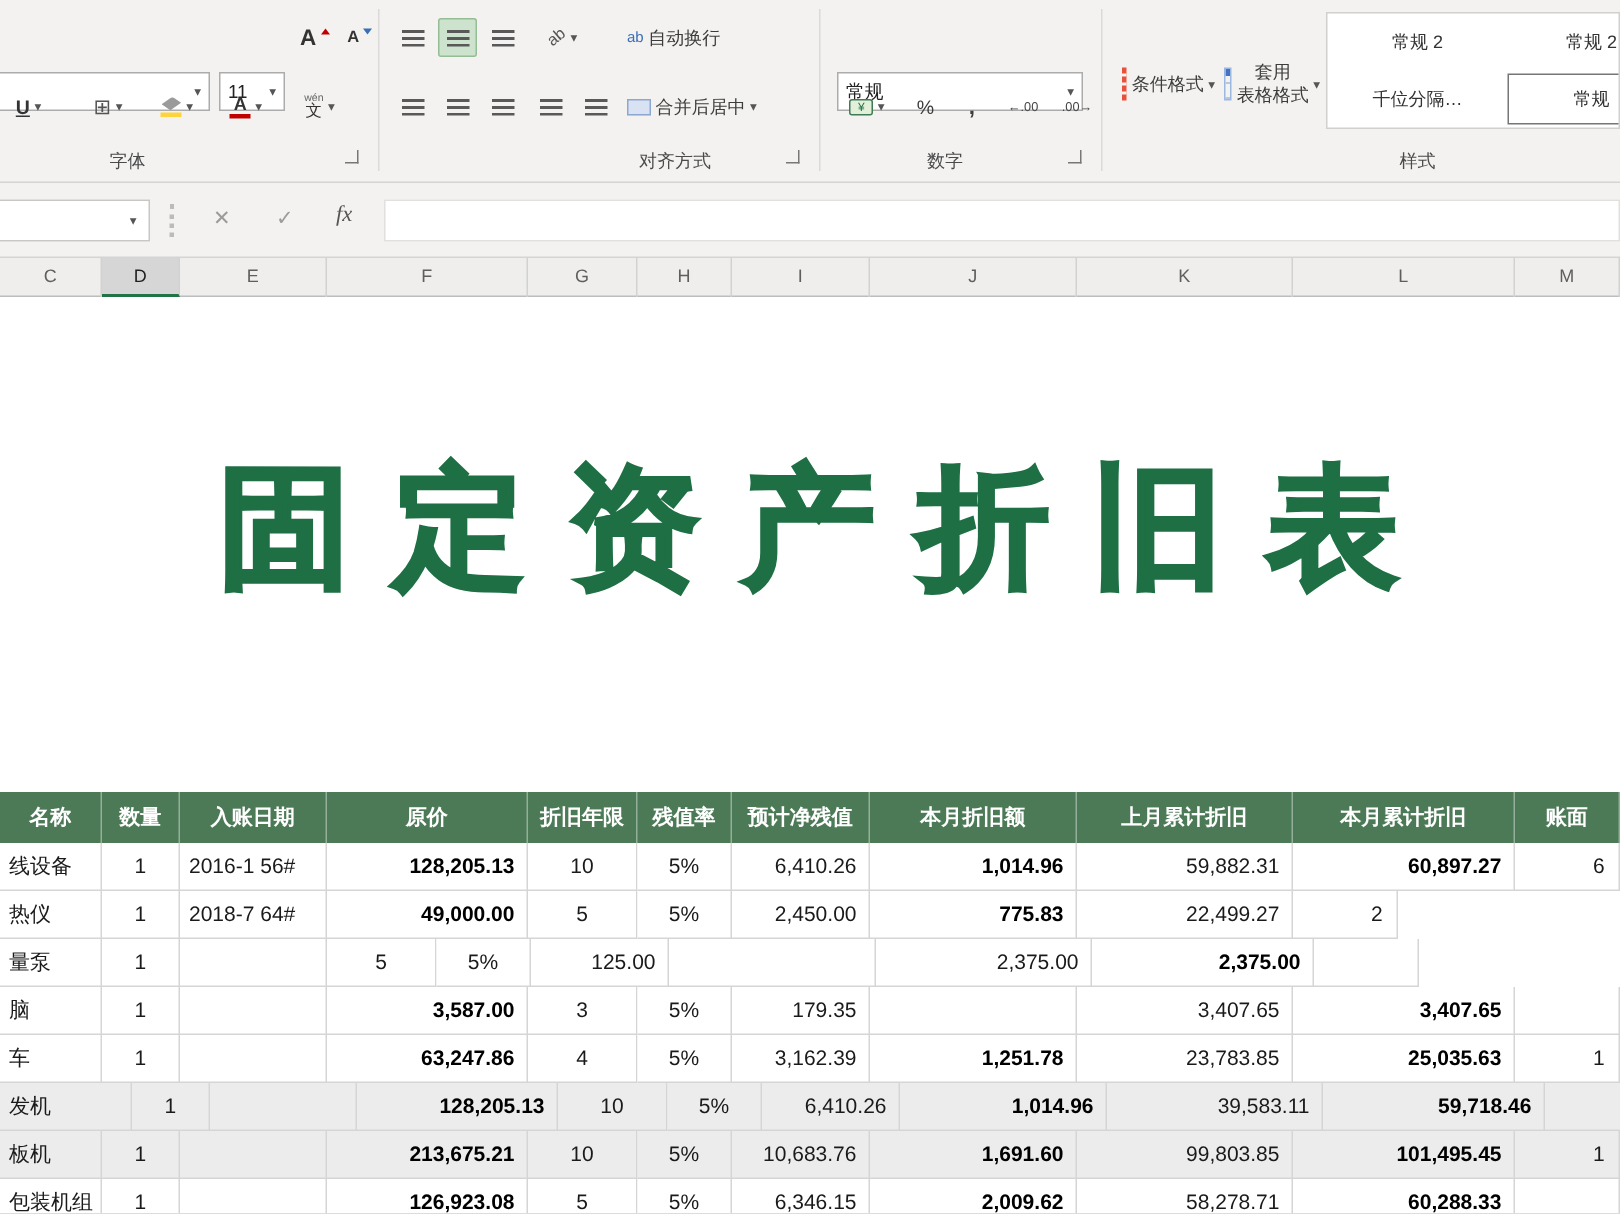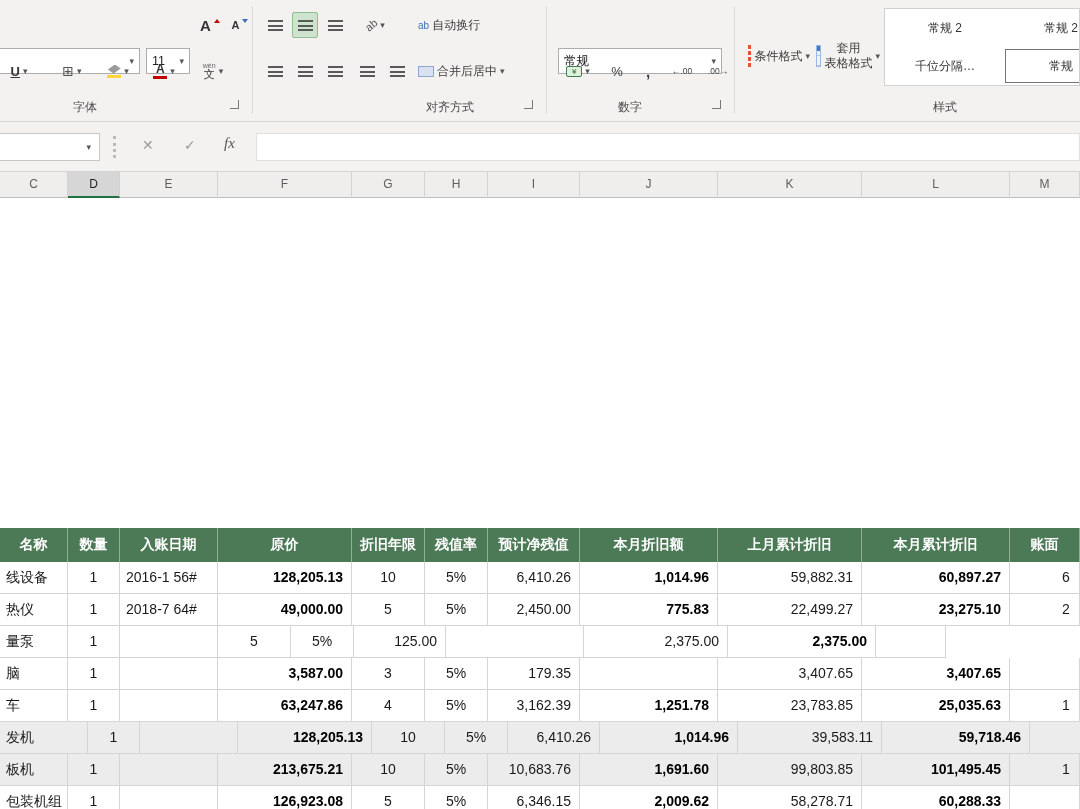--- a/index.html
+++ b/index.html
@@ -295,20 +295,21 @@
       <div class="col-letter" style="width: 73px;">G</div>
       <div class="col-letter" style="width: 63px;">H</div>
       <div class="col-letter" style="width: 92px;">I</div>
       <div class="col-letter" style="width: 138px;">J</div>
       <div class="col-letter" style="width: 144px;">K</div>
       <div class="col-letter" style="width: 148px;">L</div>
       <div class="col-letter" style="width: 70px;">M</div>
     </div>
 
   <div class="sheet">
+    <div class="sheet-title">固 定 资 产 折 旧 表</div>
     <div class="asset-table" id="asset-table">
         <div class="trow thead">
           <div class="th" style="width: 68px;">名称</div>
           <div class="th" style="width: 52px;">数量</div>
           <div class="th" style="width: 98px;">入账日期</div>
           <div class="th" style="width: 134px;">原价</div>
           <div class="th" style="width: 73px;">折旧年限</div>
           <div class="th" style="width: 63px;">残值率</div>
           <div class="th" style="width: 92px;">预计净残值</div>
           <div class="th" style="width: 138px;">本月折旧额</div>
@@ -332,21 +333,20 @@
         <div class="trow">
           <div class="td align-left" style="width: 68px;">热仪</div>
           <div class="td align-center" style="width: 52px;">1</div>
           <div class="td align-left" style="width: 98px;">2018-7 64#</div>
           <div class="td align-right bold" style="width: 134px;">49,000.00</div>
           <div class="td align-center" style="width: 73px;">5</div>
           <div class="td align-center" style="width: 63px;">5%</div>
           <div class="td align-right" style="width: 92px;">2,450.00</div>
           <div class="td align-right bold" style="width: 138px;">775.83</div>
           <div class="td align-right" style="width: 144px;">22,499.27</div>
-          <div class="td align-right bold" style="width: 148px;">23,275.10</div>
           <div class="td align-left book" style="width: 70px;">2</div>
         </div>
         <div class="trow">
           <div class="td align-left" style="width: 68px;">量泵</div>
           <div class="td align-center" style="width: 52px;">1</div>
           <div class="td align-left" style="width: 98px;"></div>
           <div class="td align-center" style="width: 73px;">5</div>
           <div class="td align-center" style="width: 63px;">5%</div>
           <div class="td align-right" style="width: 92px;">125.00</div>
           <div class="td align-right bold" style="width: 138px;"></div>

